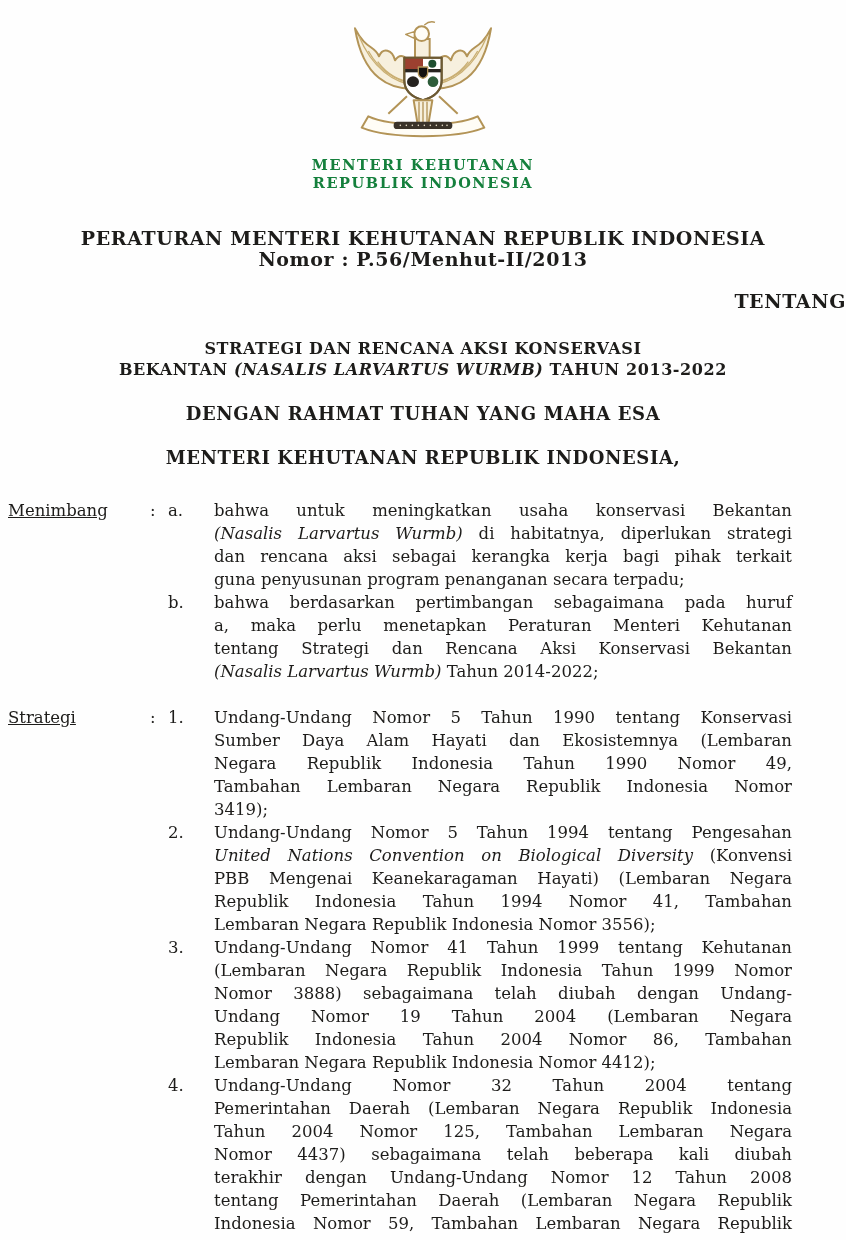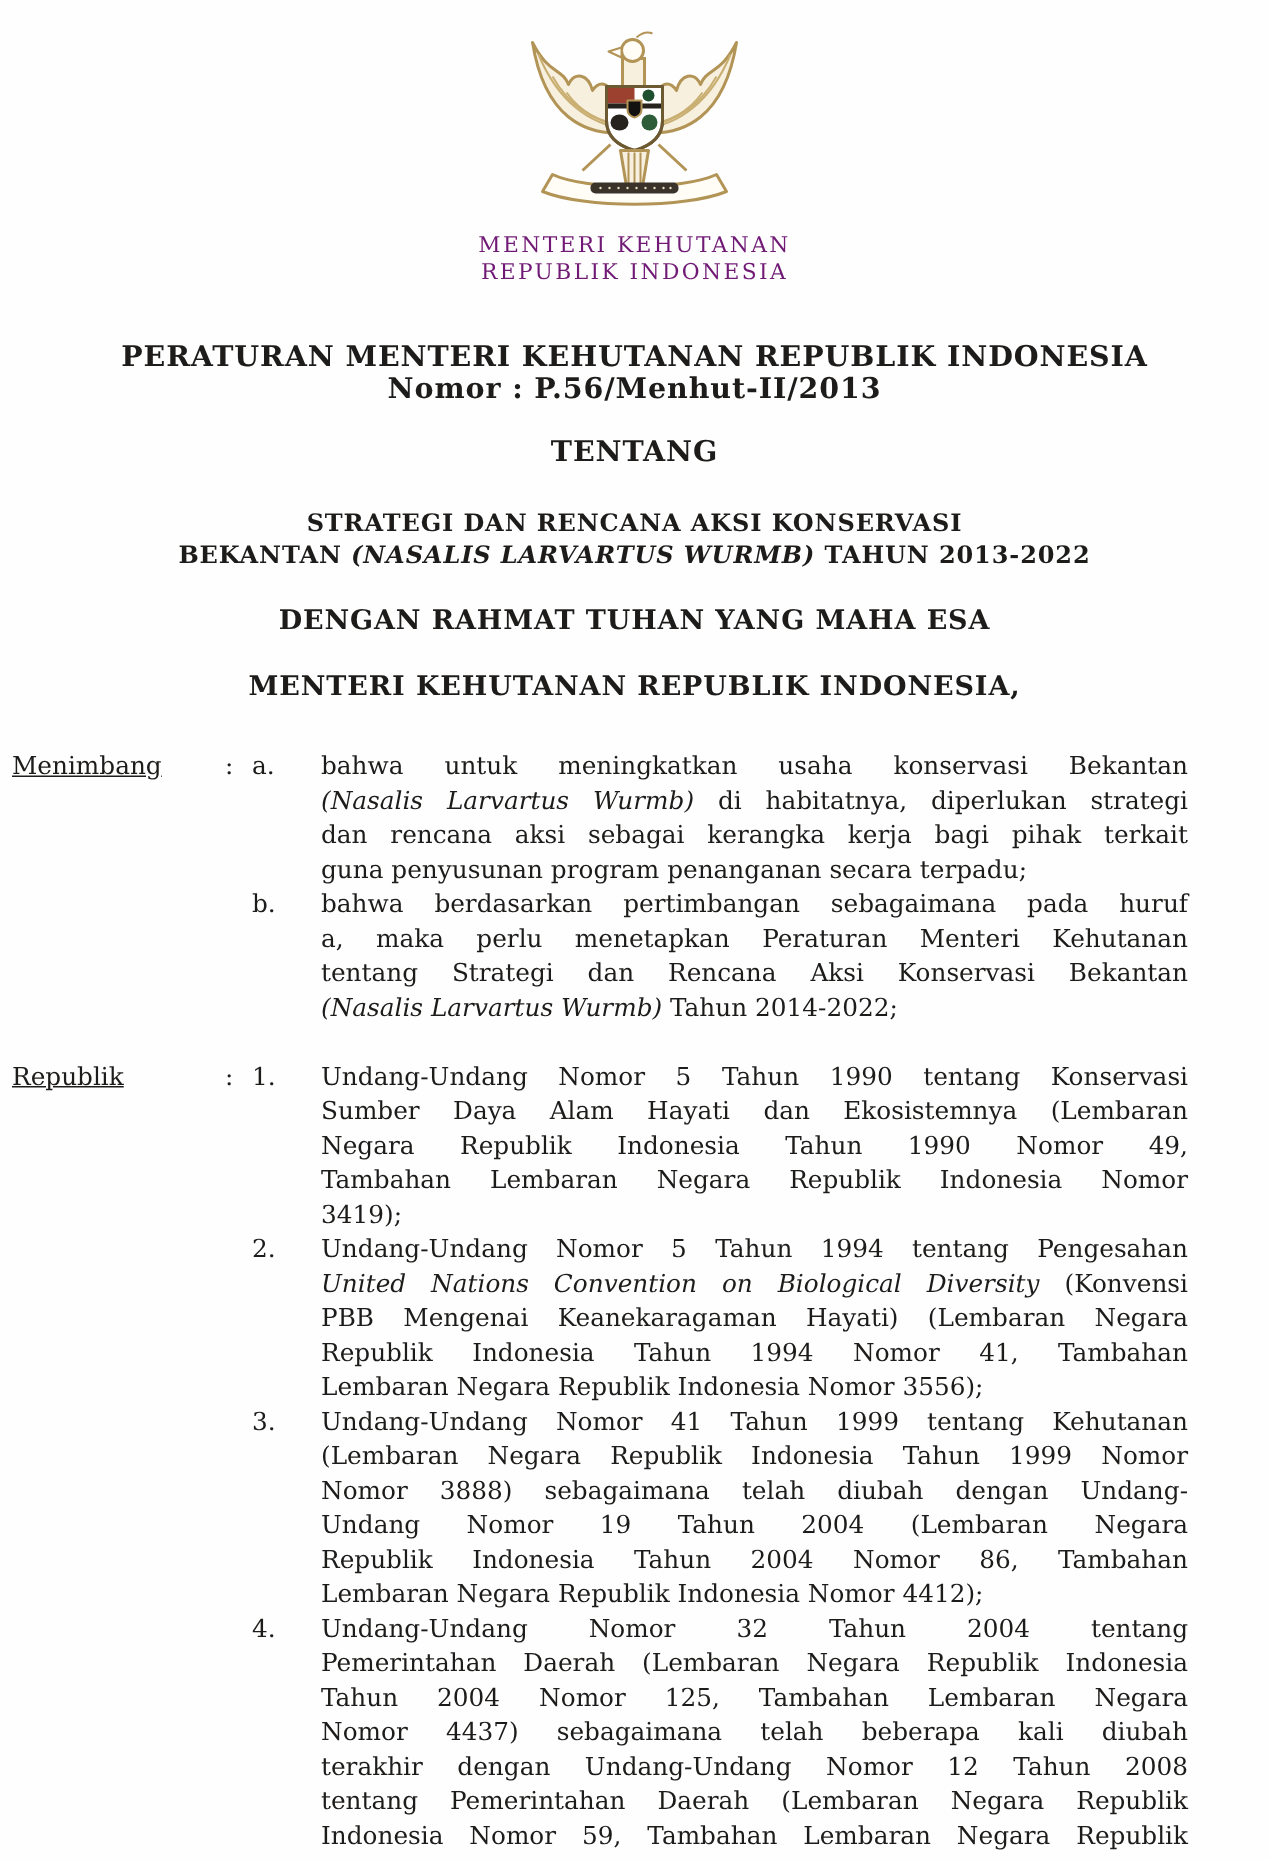--- a/index.html
+++ b/index.html
@@ -10,30 +10,30 @@
     color:#1d1c1a;
   }
   .page { position:relative; width:846px; height:1240px; background:#fefefe; }
 
   .center { text-align:center; }
 
   .emblem-wrap { padding-top:16px; height:134px; display:flex; justify-content:center; }
 
   .letterhead-text {
     margin-top:6px;
-    font-weight:normal;
+    font-weight:bold;
     font-size:14.5px;
     line-height:17.5px;
     letter-spacing:1.6px;
-    color:#701a75;
+    color:#15803d;
   }
 
   .h-bold { font-weight:bold; letter-spacing:0.6px; }
   .title-block { margin-top:37px; font-size:19px; line-height:21px; }
-  .tentang     { margin-top:21px; font-size:19px; line-height:21px; }
+  .tentang     { margin-top:21px; font-size:19px; line-height:21px;text-align:right; }
   .subject     { margin-top:26px; font-size:16px; line-height:21px; }
   .invocation  { margin-top:23px; font-size:18px; line-height:21px; }
   .issuer      { margin-top:23px; font-size:18px; line-height:21px;text-align:center; }
   .it { font-style:italic; }
 
   .doc-body {
     margin-top:31px;
     padding:0 54px 0 8px;
     font-size:16.5px;
     line-height:23px;
@@ -156,21 +156,21 @@
               <div class="line"><span>bahwa berdasarkan pertimbangan sebagaimana pada huruf</span></div>
               <div class="line"><span>a, maka perlu menetapkan Peraturan Menteri Kehutanan</span></div>
               <div class="line"><span>tentang Strategi dan Rencana Aksi Konservasi Bekantan</span></div>
               <div class="line last"><span class="it">(Nasalis Larvartus Wurmb)</span><span> Tahun 2014-2022;</span></div>
             </div>
           </div>
         </div>
     </div>
 
     <div class="section">
-      <div class="sec-label">Republik</div>
+      <div class="sec-label">Strategi</div>
       <div class="sec-colon">:</div>
       <div class="sec-items">
           <div class="doc-item">
             <div class="item-marker">1.</div>
             <div class="item-lines">
               <div class="line"><span>Undang-Undang Nomor 5 Tahun 1990 tentang Konservasi</span></div>
               <div class="line"><span>Sumber Daya Alam Hayati dan Ekosistemnya (Lembaran</span></div>
               <div class="line"><span>Negara Republik Indonesia Tahun 1990 Nomor 49,</span></div>
               <div class="line"><span>Tambahan Lembaran Negara Republik Indonesia Nomor</span></div>
               <div class="line last"><span>3419);</span></div>

